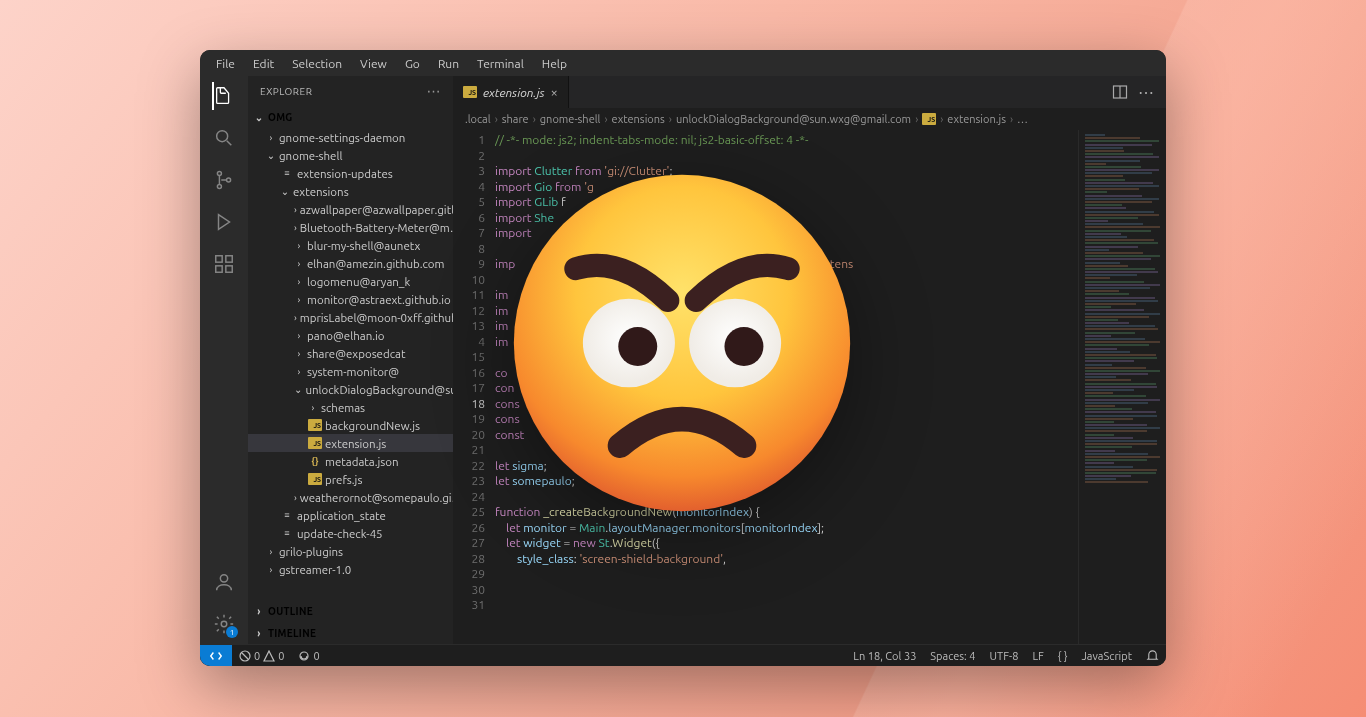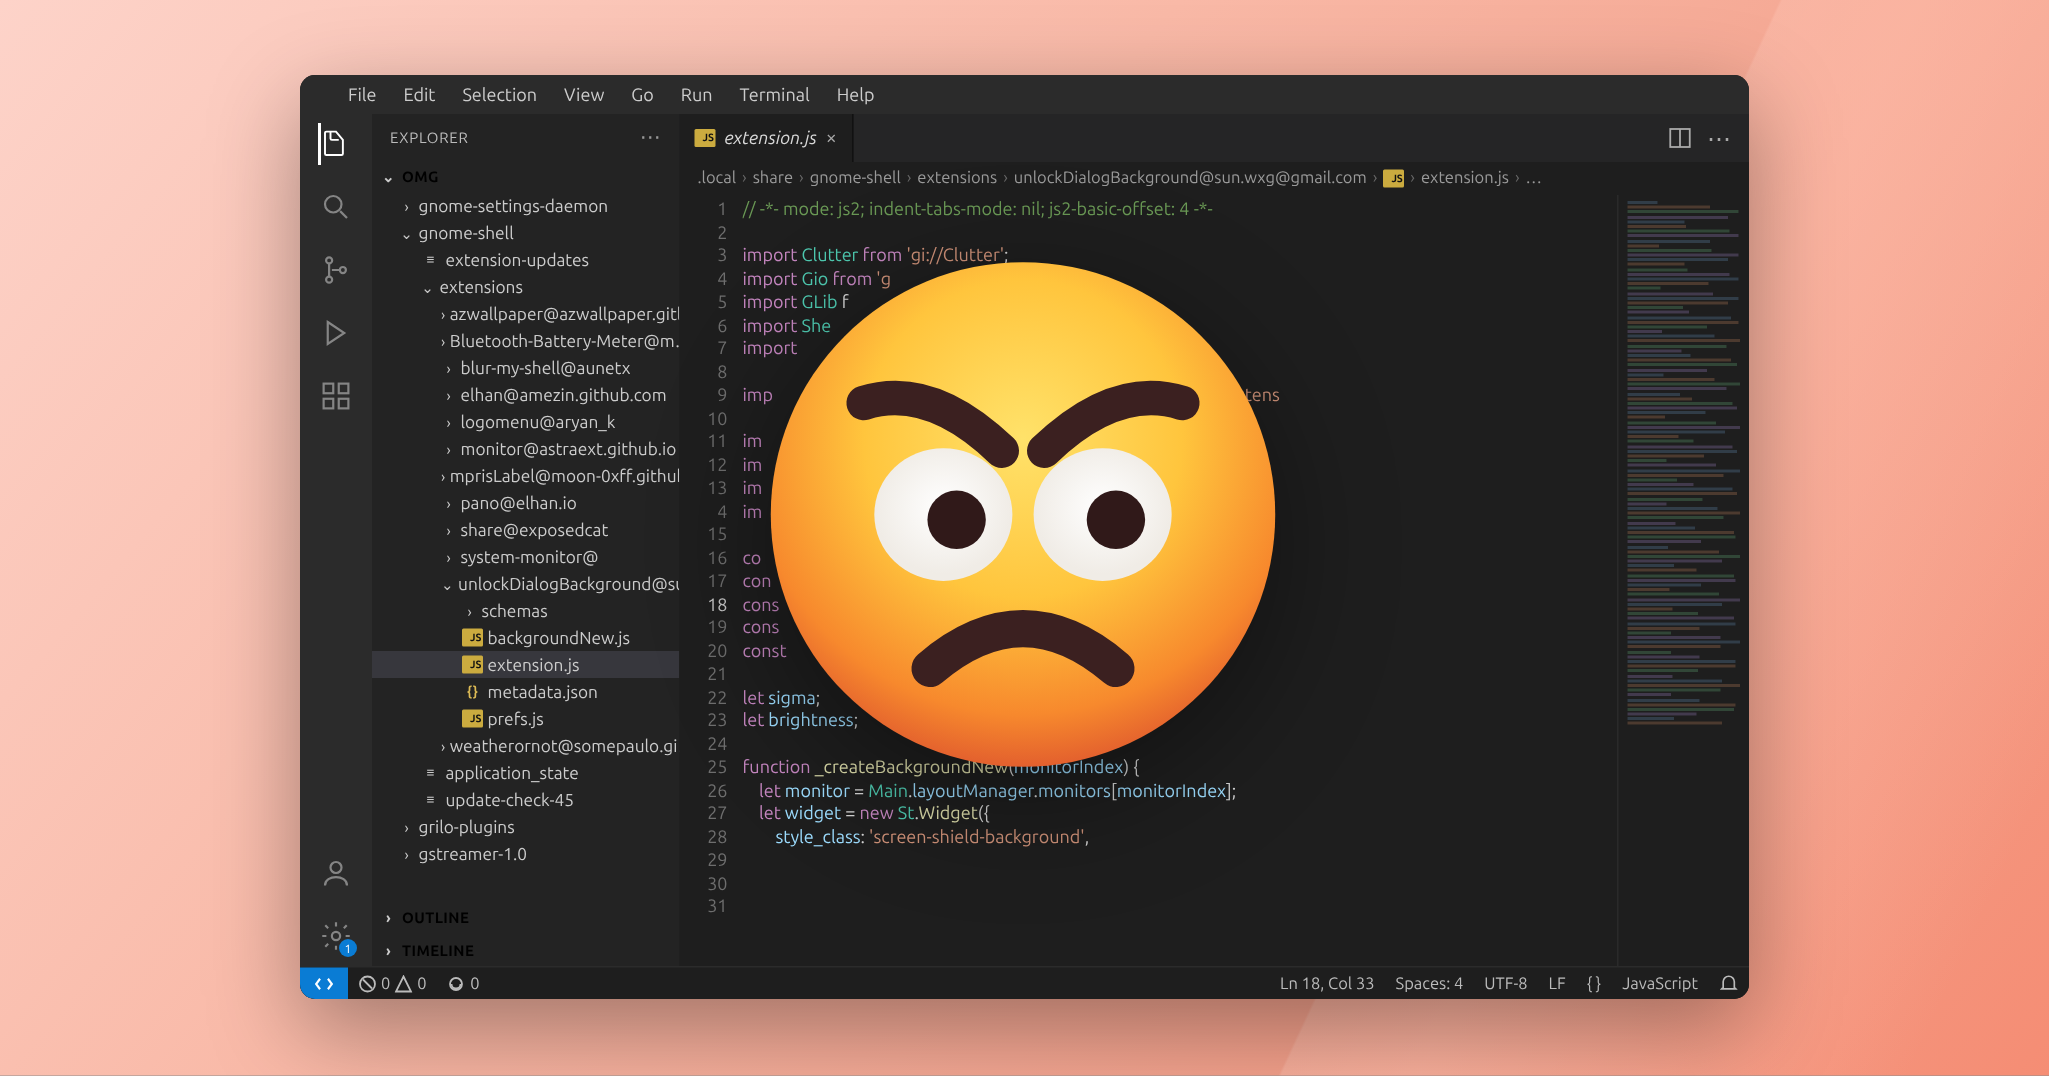--- a/index.html
+++ b/index.html
@@ -3,21 +3,21 @@
 <meta charset="utf-8">
 <style>
 *{margin:0;padding:0;box-sizing:border-box;font-family:"Segoe UI",Ubuntu,sans-serif}
 body{width:1366px;height:717px;background:linear-gradient(130deg,#fdd3c9 0%,#f9b9a7 40%,#f4a38e 70%,#f58d74 100%);overflow:hidden;position:relative}
 .bg-fold{position:absolute;top:0;right:0;width:600px;height:717px;background:linear-gradient(115deg,transparent 45%,rgba(255,200,185,.35) 45.2%,rgba(255,190,172,.55) 55%,transparent 90%);pointer-events:none}
 .vscode{position:absolute;left:200px;top:50px;width:966px;height:616px;background:#1e1e1e;border-radius:10px;overflow:hidden;box-shadow:0 20px 60px rgba(0,0,0,.35);display:flex;flex-direction:column}
 .titlebar{height:34px;background:#2b2b2b;display:flex;align-items:center;position:relative}
 .title-text{color:#ccc;font-size:12px;position:absolute;left:50%;transform:translateX(-50%)}
 .win-ctrl{position:absolute;right:8px;display:flex;gap:8px}
 .win-btn{width:22px;height:22px;border-radius:50%;background:#3b3b3b;display:flex;align-items:center;justify-content:center;color:#ccc;font-size:10px;cursor:pointer}
-.menubar{height:26px;background:#2b2b2b;display:flex;align-items:center;padding-left:24px;gap:2px}
+.menubar{height:26px;background:#2b2b2b;display:flex;align-items:center;padding-left:8px;gap:2px}
 .menu-item{color:#ccc;font-size:12px;padding:3px 8px;cursor:pointer}
 .body{flex:1;display:flex;overflow:hidden}
 .activitybar{width:48px;background:#2b2b2b;display:flex;flex-direction:column;justify-content:space-between;padding:8px 0}
 .act-top,.act-bot{display:flex;flex-direction:column;gap:18px;align-items:center}
 .act-icon{width:24px;height:24px;color:#858585;cursor:pointer;display:flex;align-items:center;justify-content:center}
 .act-icon.active{color:#fff}
 .act-icon.active::before{content:"";position:absolute;left:0;width:2px;height:28px;background:#fff}
 .sidebar{width:205px;background:#232323;display:flex;flex-direction:column;overflow:hidden}
 .side-head{height:30px;display:flex;align-items:center;justify-content:space-between;padding:0 12px;color:#bbb;font-size:10px;letter-spacing:.5px}
 .side-dots{color:#999;font-size:14px;cursor:pointer}
@@ -337,21 +337,21 @@
             <div><span class="c-kw">im</span>                                                <span class="c-st">s'</span>;</div>
             <div><span class="c-kw">im</span>                                                    <span class="c-st">me/shell/ui/unlockDialog.js'</span>;</div>
             <div>&nbsp;</div>
             <div><span class="c-kw">co</span></div>
             <div><span class="c-kw">con</span></div>
             <div><span class="c-kw">cons</span></div>
             <div><span class="c-kw">cons</span></div>
             <div><span class="c-kw">const</span></div>
             <div>&nbsp;</div>
             <div><span class="c-kw">let</span> <span class="c-var">sigma</span>;</div>
-            <div><span class="c-kw">let</span> <span class="c-var">brightness</span>;</div>
+            <div><span class="c-kw">let</span> <span class="c-var">somepaulo</span>;</div>
             <div>&nbsp;</div>
             <div><span class="c-kw">function</span> <span class="c-fn">_createBackgroundNew</span>(<span class="c-var">monitorIndex</span>) {</div>
             <div>    <span class="c-kw">let</span> <span class="c-var">monitor</span> = <span class="c-id">Main</span>.<span class="c-var">layoutManager</span>.<span class="c-var">monitors</span>[<span class="c-var">monitorIndex</span>];</div>
             <div>    <span class="c-kw">let</span> <span class="c-var">widget</span> = <span class="c-kw">new</span> <span class="c-id">St</span>.<span class="c-fn">Widget</span>({</div>
             <div>        <span class="c-var">style_class</span>: <span class="c-st">'screen-shield-background'</span>,</div>
           </div>
         <div class="minimap" id="minimap">
             <div class="mm-line" style="width: 20px; background: rgb(62, 82, 100);"></div>
             <div class="mm-line" style="width: 55.432px; background: rgb(106, 77, 58);"></div>
             <div class="mm-line" style="width: 74.1997px; background: rgb(61, 96, 72);"></div>

